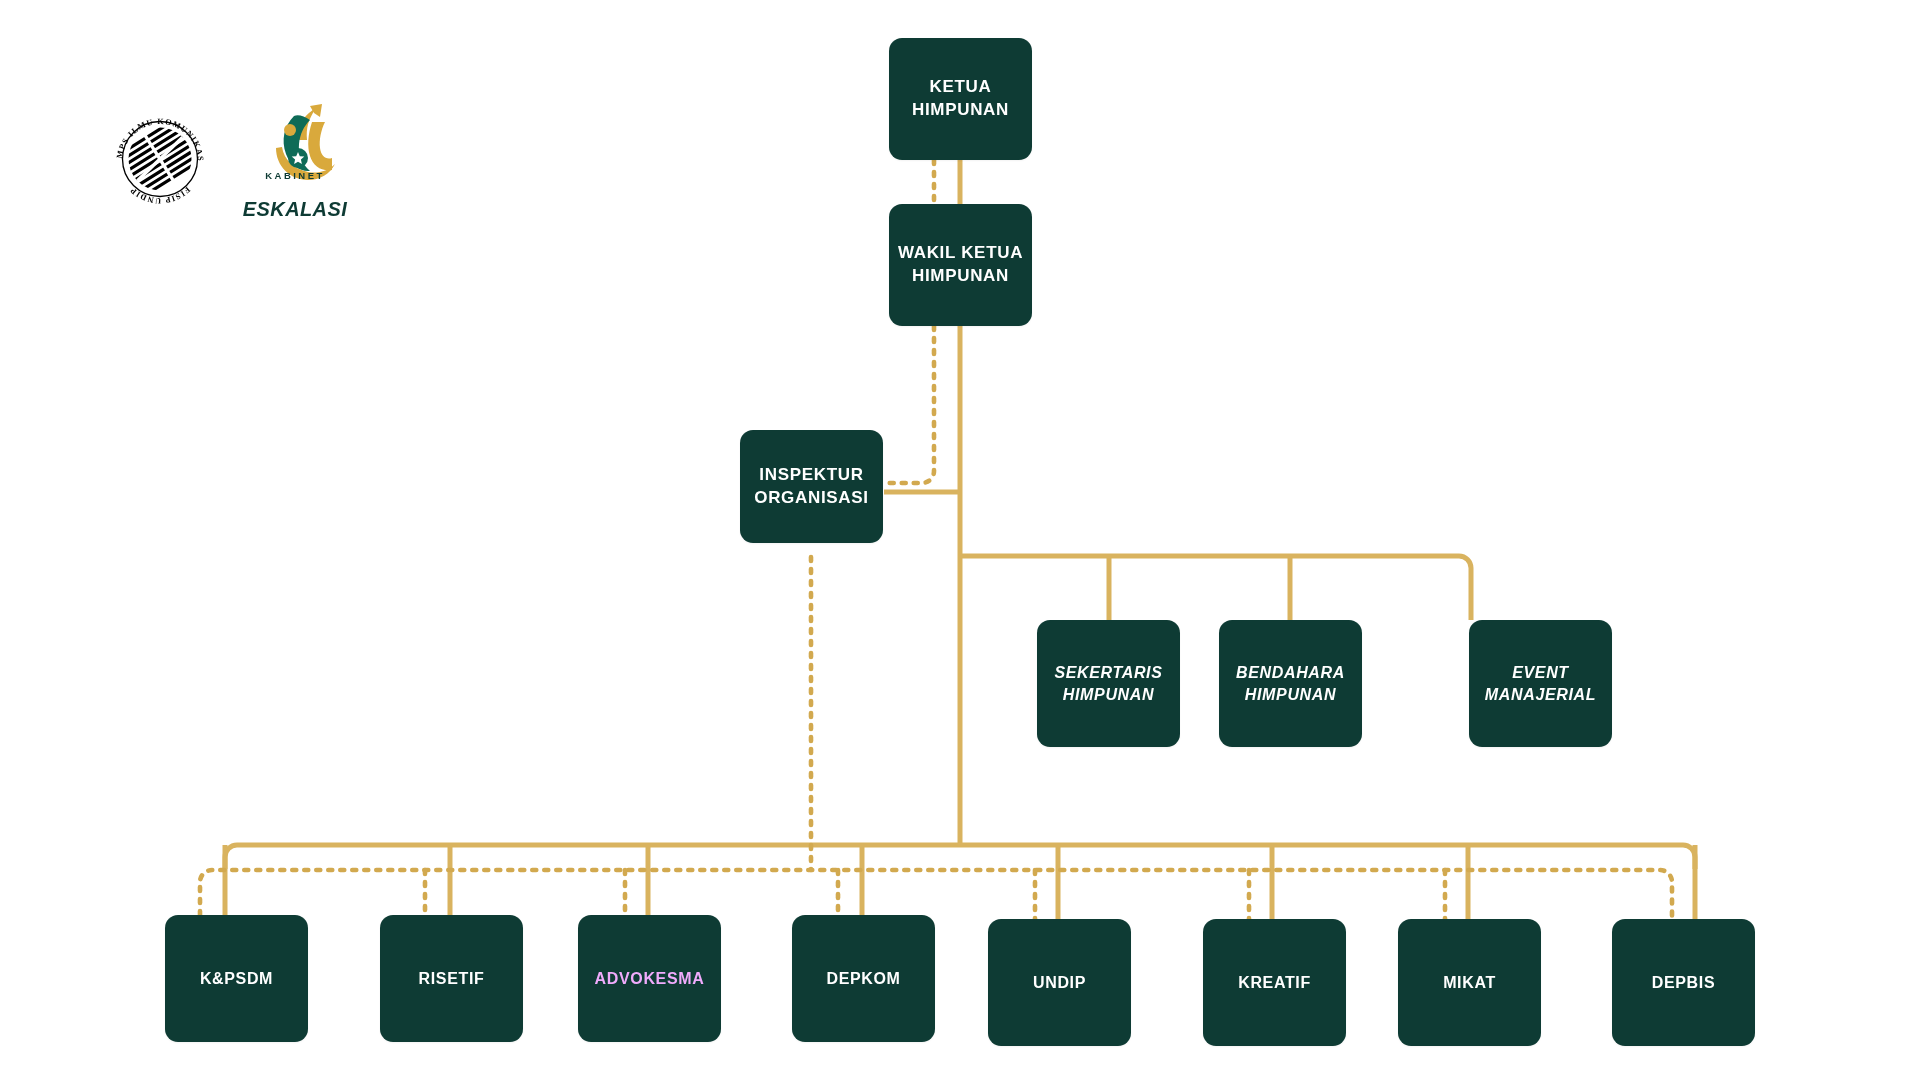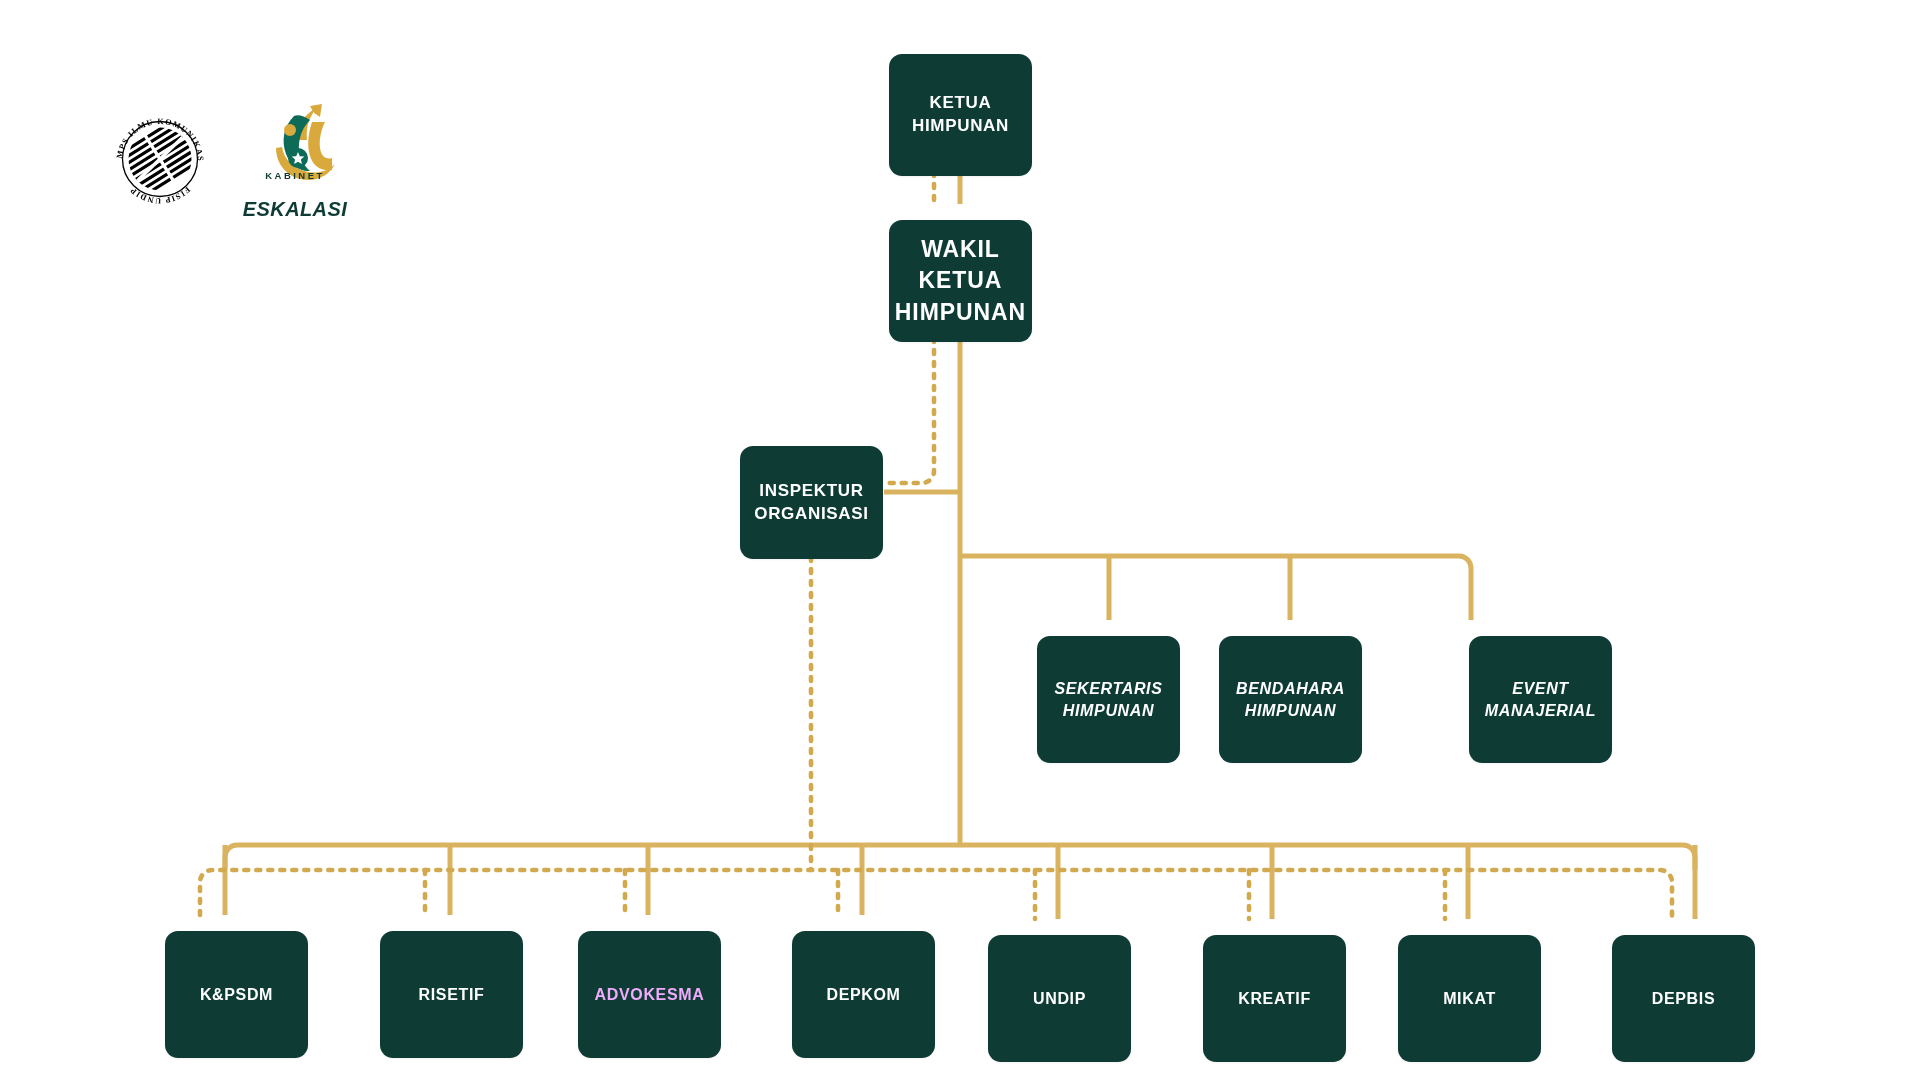--- a/index.html
+++ b/index.html
@@ -40,29 +40,28 @@
     display: flex;
     align-items: center;
     justify-content: center;
     text-align: center;
     color: #ffffff;
     font-weight: bold;
     letter-spacing: 0.04em;
     line-height: 1.35;
     padding: 0 8px;
     box-shadow: 0 1px 2px rgba(0,0,0,0.05);
-    margin-top: 16px;
   }
   .node-label {
     display: block;
     white-space: pre-line;
   }
 
   .tier1 { font-size: 17px; }
-  .tier2 { font-size: 23px; align-items: center; }
+  .tier2 { font-size: 17px; align-items: center; }
   .tier3 { font-size: 17px; }
   .tier4 { font-size: 16px; font-style: italic; }
   .tier5 { font-size: 16px; }
 
   
   #logos {
     position: absolute;
     z-index: 4;
     left: 108px;
     top: 100px;

